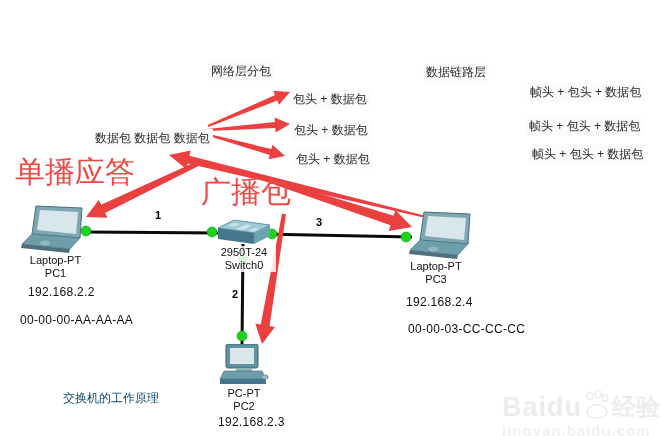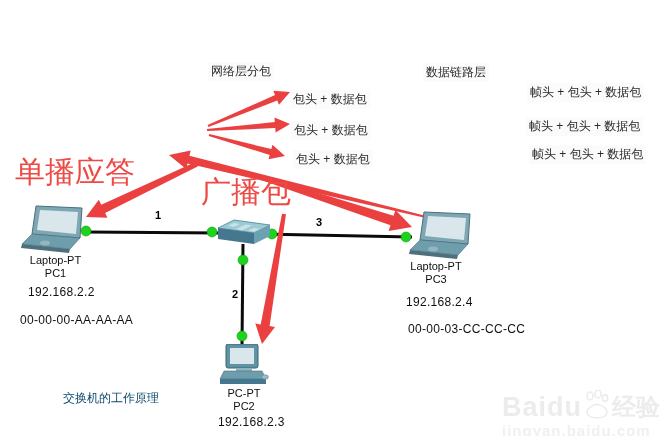--- a/index.html
+++ b/index.html
@@ -62,20 +62,21 @@
         <polygon points="208.7,112.0 269.7,130.9 268.5,135.2 285.0,132.0 272.5,120.8 271.3,125.1 209.3,110.0" fill="#ea4140"></polygon>
         <polygon points="426.2,192.0 189.4,131.8 190.7,126.5 169.0,131.0 186.2,144.9 187.5,139.6 425.8,194.0" fill="#ea4140"></polygon>
         <polygon points="195.9,137.7 101.2,180.8 98.8,175.8 86.0,193.0 107.5,193.8 105.1,188.9 198.1,142.3" fill="#ea4140"></polygon>
         <polygon points="236.5,147.4 390.5,201.3 388.6,207.0 412.0,203.0 395.4,186.0 393.6,191.7 237.5,144.6" fill="#ea4140"></polygon>
         <polygon points="282.0,189.7 260.7,300.5 255.3,299.6 262.0,320.0 275.0,302.9 269.6,302.0 286.0,190.3" fill="#ea4140"></polygon>
       </g>
   </svg>
 
   <div class="abs note" style="left:208px;top:38px">网络层分包</div>
   <div class="abs note" style="left:423px;top:39px">数据链路层</div>
+  <div class="abs note" style="left:92px;top:105px">数据包 数据包 数据包</div>
 
   <div class="abs note" style="left:290px;top:66px">包头 + 数据包</div>
   <div class="abs note" style="left:291px;top:97px">包头 + 数据包</div>
   <div class="abs note" style="left:293px;top:126px">包头 + 数据包</div>
 
   <div class="abs note" style="left:527px;top:59px">帧头 + 包头 + 数据包</div>
   <div class="abs note" style="left:526px;top:93px">帧头 + 包头 + 数据包</div>
   <div class="abs note" style="left:529px;top:121px">帧头 + 包头 + 数据包</div>
 
   <div class="abs red-note" style="left:15px;top:133px">单播应答</div>
@@ -100,20 +101,24 @@
   <div class="abs device" style="left:214px;top:194px">
     <svg width="60" height="30" viewBox="0 0 60 30">
       <polygon points="4,10 20,2 56,7 40,15" fill="#9ccbd4" stroke="#4c7f92" stroke-width="0.8"></polygon>
       <polygon points="4,10 40,15 40,26 4,21" fill="#45788e"></polygon>
       <polygon points="40,15 56,7 56,18 40,26" fill="#6ba2b2"></polygon>
       <polygon points="14,7.5 20,5 26,6 20,8.8" fill="#cde2e7"></polygon>
       <polygon points="26,9 32,6.5 38,7.5 32,10.3" fill="#cde2e7"></polygon>
       <polygon points="22,11 28,8.5 34,9.5 28,12.3" fill="#cde2e7"></polygon>
       <polygon points="34,12.5 40,10 46,11 40,13.8" fill="#cde2e7"></polygon>
     </svg>
+  </div>
+  <div class="abs dev-label" style="left:212px;top:222px;width:64px">
+    <div>2950T-24</div>
+    <div>Switch0</div>
   </div>
 
   <div class="abs device" style="left:408px;top:186px">
     <svg width="70" height="52" viewBox="0 0 70 52">
       <polygon points="16,2 62,4 60,34 12,30" fill="#7fa7b3" stroke="#48707e" stroke-width="1"></polygon>
       <polygon points="20,6 58,8 56,30 17,26" fill="#d9e7ed"></polygon>
       <polygon points="12,30 60,34 50,45 2,40" fill="#6e9dac" stroke="#48707e" stroke-width="0.6"></polygon>
       <polygon points="2,40 50,45 49,49 1,44" fill="#4e707c"></polygon>
       <ellipse cx="25" cy="39" rx="5" ry="2.4" fill="#93b6c0"></ellipse>
     </svg>

